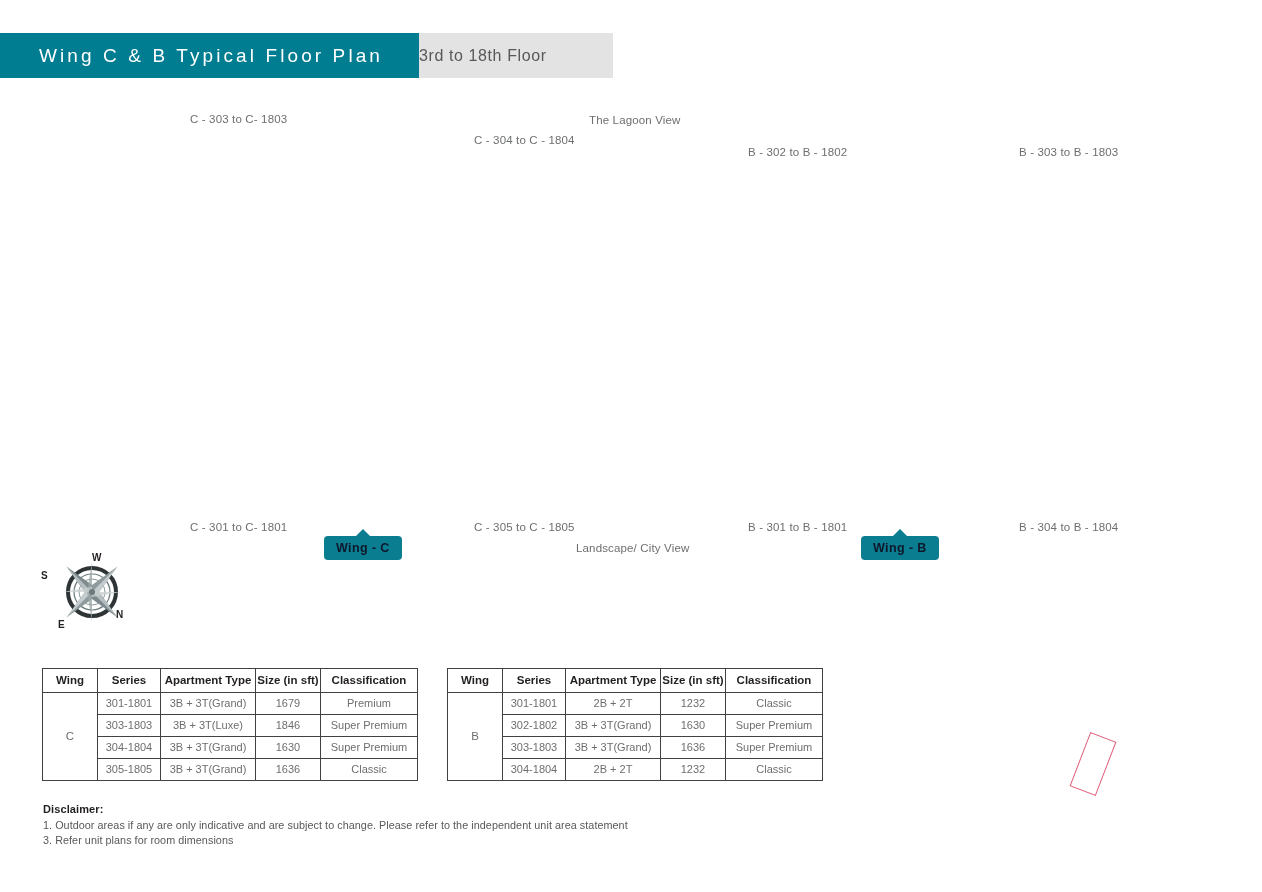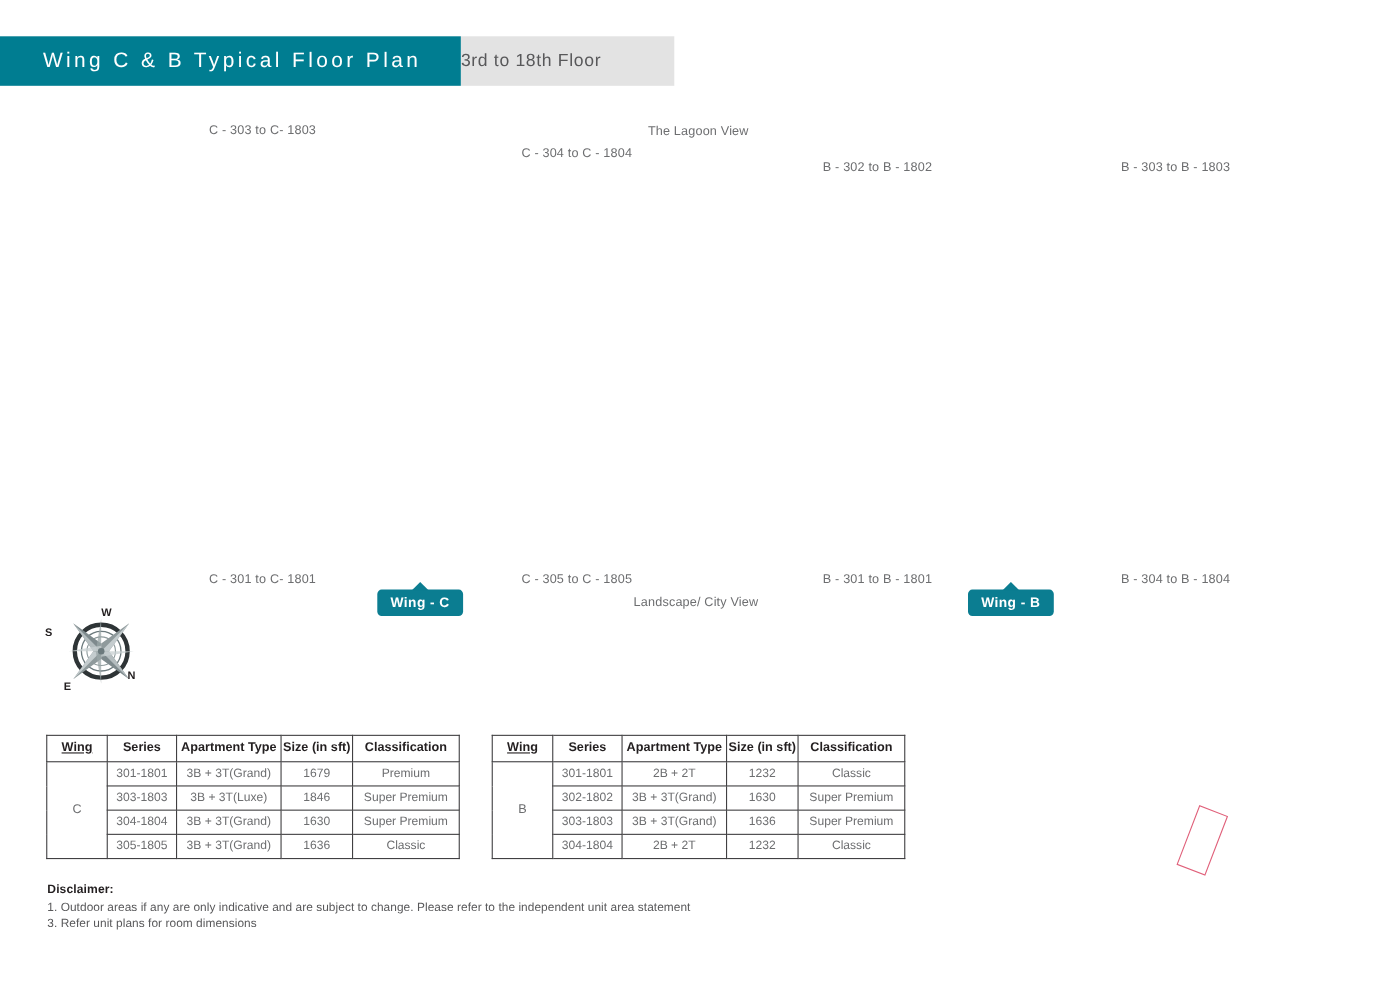--- a/index.html
+++ b/index.html
@@ -94,26 +94,25 @@
   
   .wing-badge {
     position: absolute;
     background: #0b7d91;
     border-radius: 4px;
     height: 24px;
     display: flex;
     align-items: center;
     justify-content: center;
     padding: 0 12px;
-    color: #ffffff;
+    color: #0f172a;
     font-size: 12.5px;
     font-weight: bold;
     letter-spacing: 0.4px;
     white-space: nowrap;
-    margin-left: 19px;
   }
   .wing-badge::before {
     content: "";
     position: absolute;
     top: -7px;
     left: 50%;
     margin-left: -8px;
     width: 0;
     height: 0;
     border-left: 8px solid transparent;
@@ -179,21 +178,21 @@
     color: #231f20;
     font-weight: bold;
     font-size: 11.5px;
     height: 23px;
     line-height: 23px;
   }
   .unit-table td.wing-cell {
     color: #6d6e70;
     font-size: 11.5px;
   }
-  .col-wing   { width: 54px; text-decoration: underline; }
+  .col-wing   { width: 54px; }
   .col-series { width: 62px; }
   .col-type   { width: 94px; }
   .col-size   { width: 64px; }
   .col-class  { width: 96px; }
 
   
   #disclaimer {
     position: absolute;
     left: 43px;
     top: 803px;

